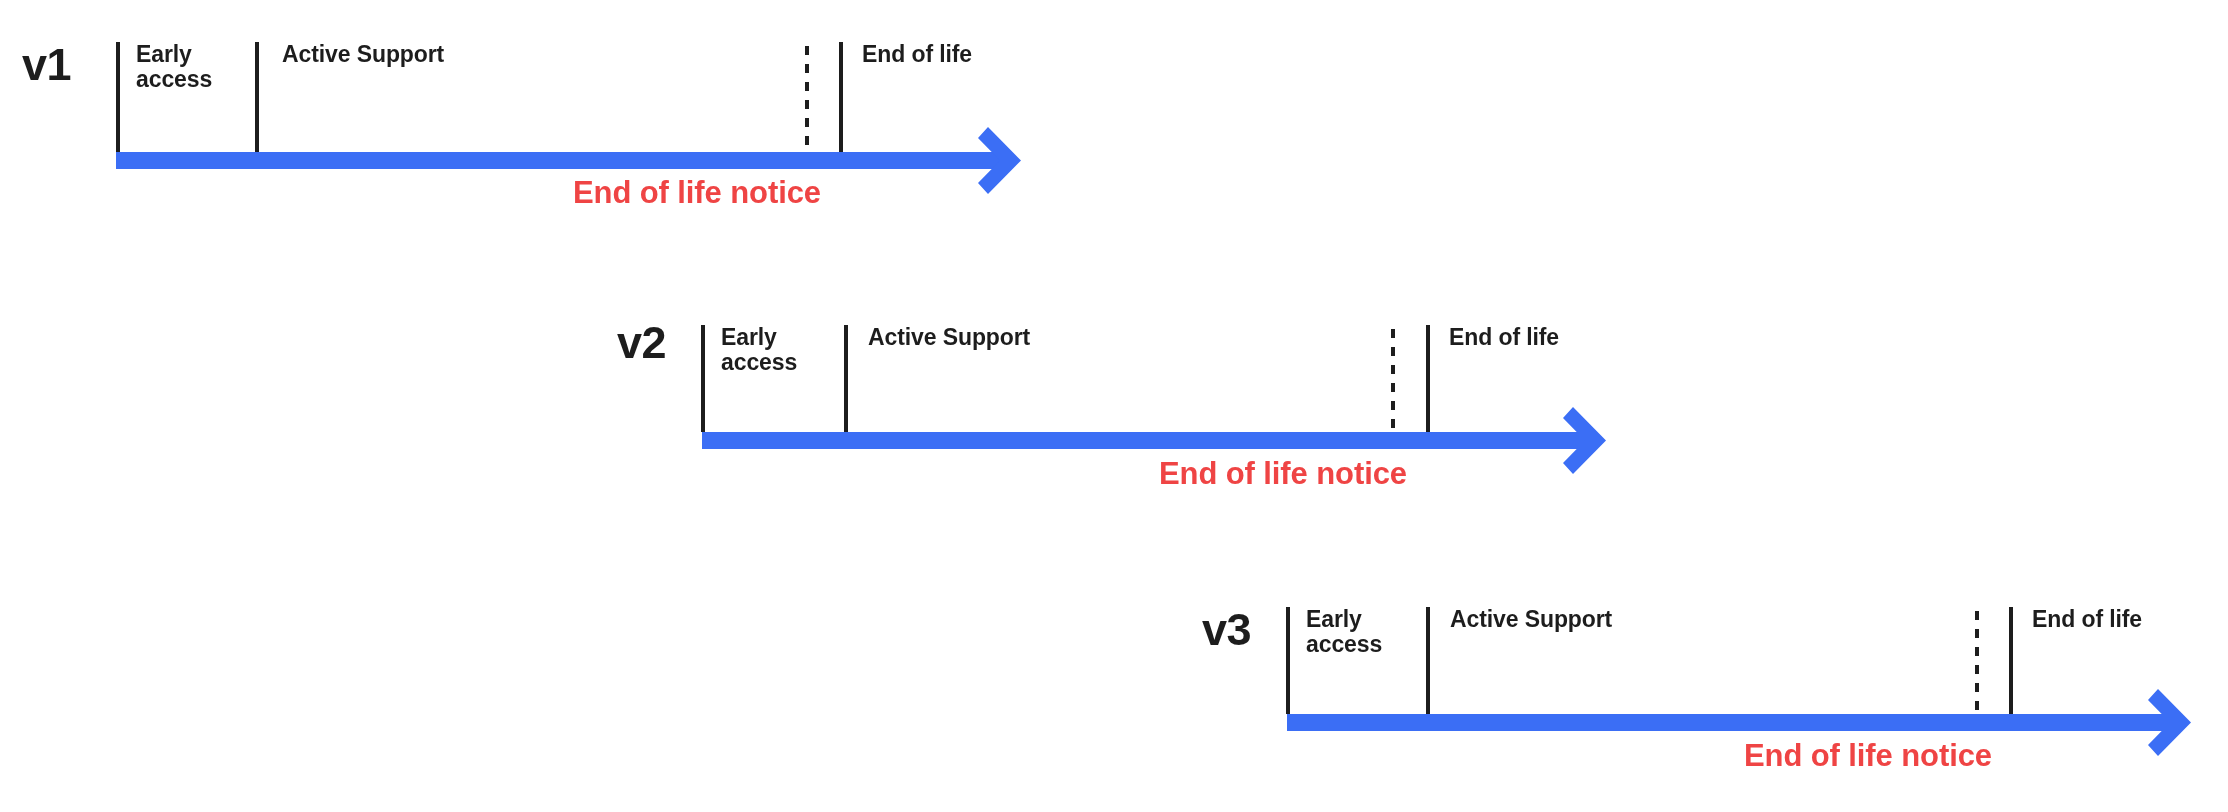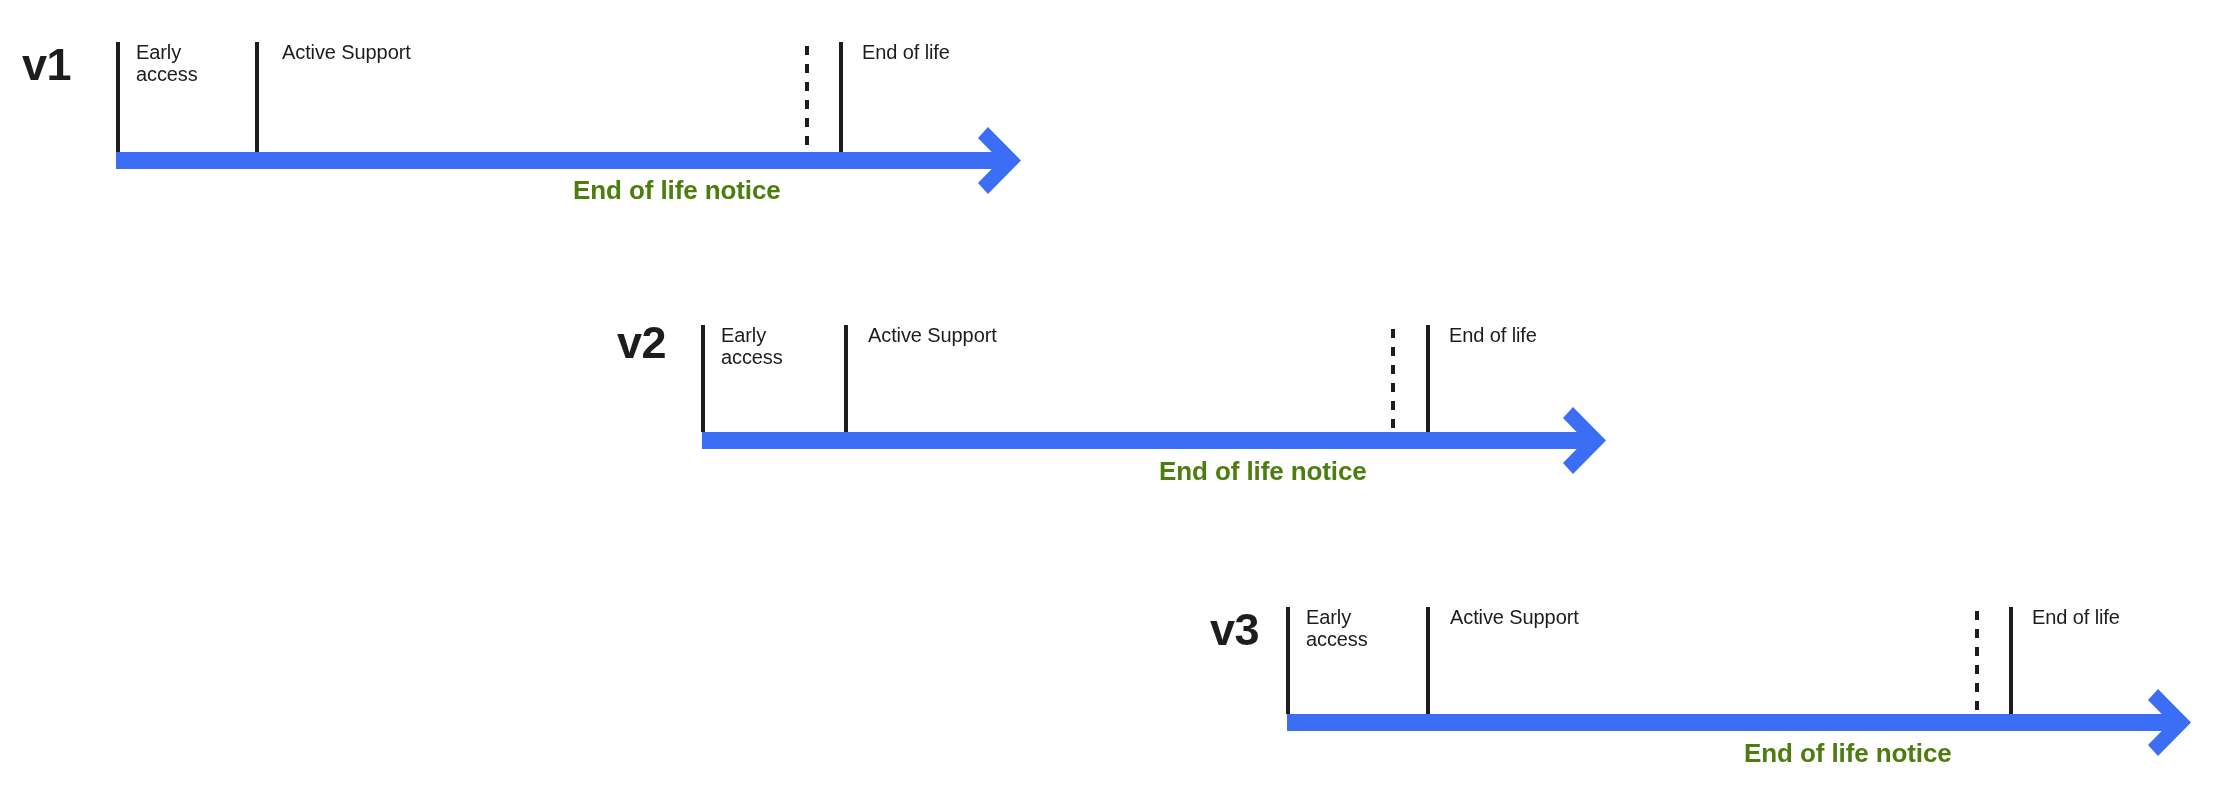--- a/index.html
+++ b/index.html
@@ -58,22 +58,22 @@
       #1d1d1d 0px, #1d1d1d 9px,
       rgba(0,0,0,0) 9px, rgba(0,0,0,0) 18px
     );
     background-size: 4px 18px;
     background-repeat: repeat-y;
   }
 
   
   .phase-label {
     position: absolute;
-    font-size: 20px;
-    font-weight: 400;
+    font-size: 23px;
+    font-weight: 700;
     color: #1d1d1d;
     line-height: 1.08;
     white-space: pre-line;
     letter-spacing: -0.1px;
   }
 
   
   .timeline-bar {
     position: absolute;
     height: 17px;
@@ -82,23 +82,23 @@
 
   
   .arrow-head {
     position: absolute;
     display: block;
   }
 
   
   .notice-label {
     position: absolute;
-    font-size: 26px;
+    font-size: 31px;
     font-weight: 700;
-    color: #4d7c0f;
+    color: #ef4444;
     line-height: 1.1;
     white-space: nowrap;
     letter-spacing: -0.1px;
   }
 </style>
 </head>
 <body>
 
 <div id="diagram">
 
@@ -153,21 +153,21 @@
 
     <svg class="arrow-head" style="left:1563px; top:407px;" width="66" height="67" viewBox="0 0 66 67">
       <path d="M 10 0 L 0 11 L 22 33.5 L 0 56 L 10 67 L 43 33.5 Z" fill="#3b6ef5"></path>
     </svg>
 
     <div class="notice-label" style="left:1159px; top:457px;">End of life notice</div>
   </div>
 
   <div class="timeline-row">
 
-    <div class="version-label" style="left:1202px; top:607px;margin-left:8px;">v3</div>
+    <div class="version-label" style="left:1202px; top:607px;">v3</div>
 
     <div class="divider" style="left:1286px; top:607px; height:107px;"></div>
 
     <div class="phase-label" style="left:1306px; top:607px; width:115px;">Early
 access</div>
 
     <div class="divider" style="left:1426px; top:607px; height:107px;"></div>
 
     <div class="phase-label" style="left:1450px; top:607px; width:540px;">Active Support</div>
 

